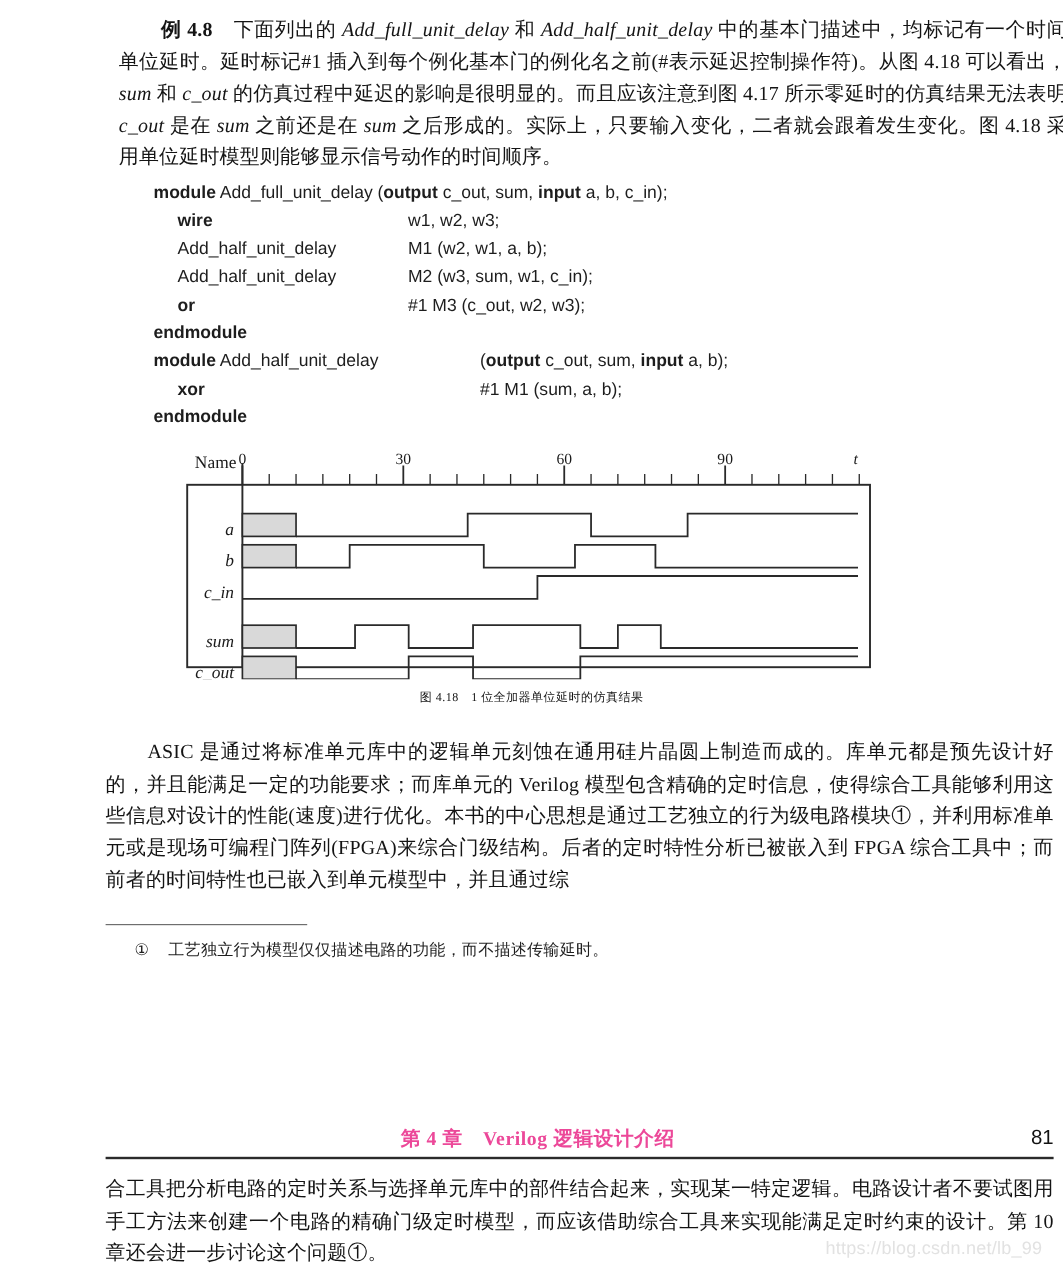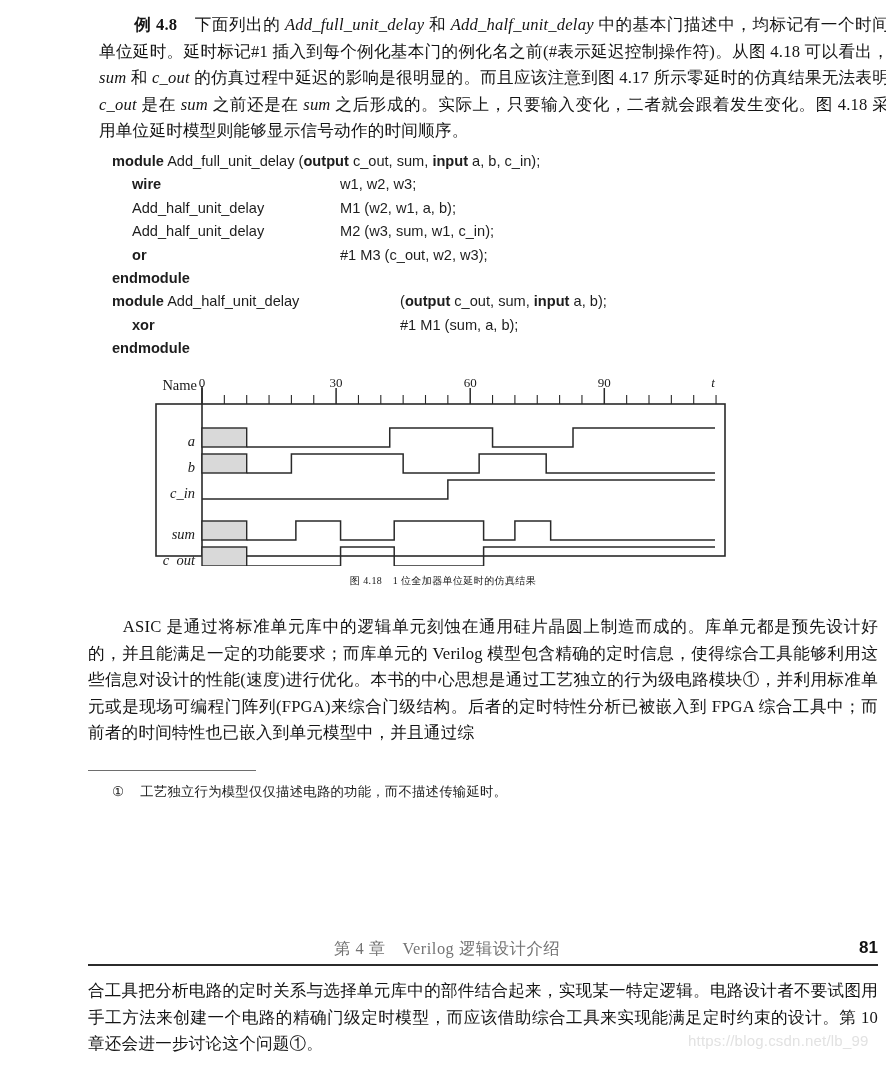--- a/index.html
+++ b/index.html
@@ -43,21 +43,21 @@
     position: absolute;
     left: 112px;
     top: 150px;
     width: 560px;
     font-family: "Liberation Sans", "DejaVu Sans", sans-serif;
     font-size: 14.6px;
     line-height: 23.4px;
     color: #1d1d1d;
   }
   .code-line { display: flex; white-space: pre; }
-  .code-line .lhs { display: inline-block; }
+  .code-line .lhs { display: inline-block; margin-left: 16px; }
   .code-line .rhs { position: absolute; left: 228px; }
   .code-line.r-wide .rhs { left: 288px; }
   .code-line { position: relative; height: 23.4px; }
   .ind1 { padding-left: 20px; }
 
   
   #timing-figure {
     position: absolute;
     left: 155px;
     top: 376px;
@@ -114,28 +114,29 @@
     width: 790px;
     height: 1.6px;
     background: #2b2b2b;
   }
   #footer-title {
     position: absolute;
     left: 246px;
     top: 0px;
     font-size: 16.4px;
     letter-spacing: 0.5px;
-    color: #737373;
+    color: #ec4899;
+    font-weight: bold;
   }
   #footer-pageno {
     position: absolute;
     right: 0px;
     top: 0px;
     font-size: 17px;
-    font-weight: bold;
+    font-weight: normal;
     font-family: "Liberation Sans", sans-serif;
     color: #121212;
     margin-left: 14px;
   }
 
   
   #watermark {
     position: absolute;
     left: 688px;
     top: 1032px;

